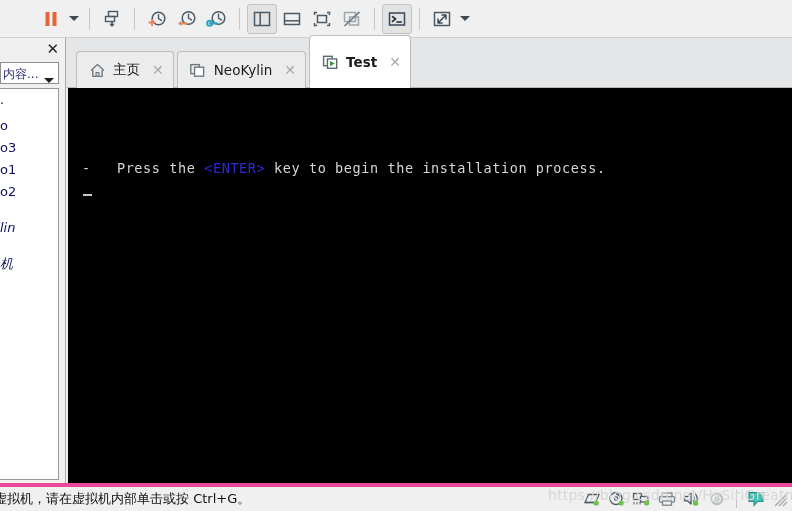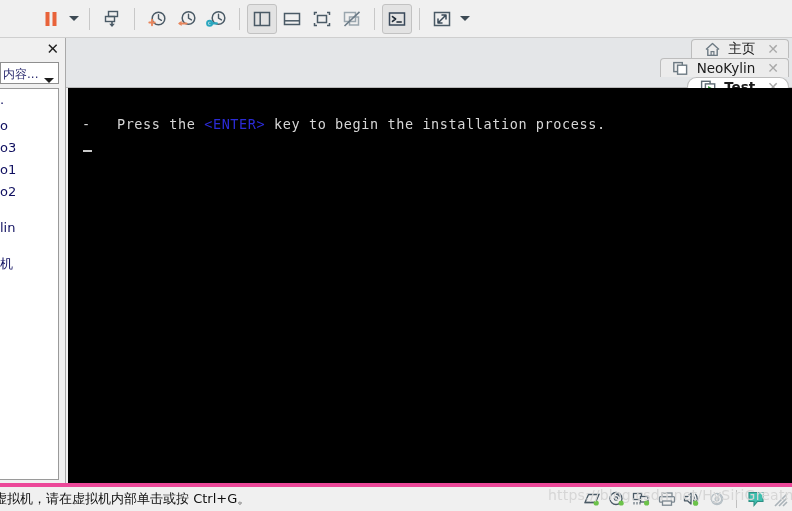--- a/index.html
+++ b/index.html
@@ -88,50 +88,48 @@
     padding-top: 4px;
     overflow: hidden;
   }
   .sb-item {
     height: 22px; line-height: 22px;
     font-size: 13px; color: #101060;
     white-space: nowrap;
     padding-left: 0px;
     font-family: "DejaVu Sans", sans-serif;
   }
-  .sb-item.gap { margin-top: 14px; }
+  .sb-item.gap { margin-top: 14px; font-style: italic; }
   .sb-item.cn { color: #101060; }
 
   
   #tabbar {
     position: absolute; left: 66px; top: 38px;
     width: 726px; height: 50px;
     background: #e4e6e8;
     border-bottom: 1px solid #b9b9b9;
     display: flex; align-items: flex-end;
     padding-left: 10px;
-    flex-direction: column;
   }
   .tab {
     height: 37px;
     display: flex; align-items: center;
     padding: 0 9px 0 11px;
     background: #ececec;
     border: 1px solid #bdbdbd;
     border-bottom: none;
     border-radius: 4px 4px 0 0;
     margin-right: 3px;
     position: relative; top: 1px;
   }
   .tab.active {
     background: #ffffff;
     border-color: #bdbdbd;
     top: 1px;
-    height: 38px;
-    border-radius: 18px;
+    height: 53px;
   }
   .tab-icon { width: 18px; height: 18px; display: flex; align-items: center;
               justify-content: center; flex: none; margin-right: 7px; }
   .tab-label {
     font-size: 13.5px; color: #1b1b1b; white-space: nowrap;
     font-family: "DejaVu Sans", sans-serif;
   }
   .tab.active .tab-label { font-weight: bold; }
   .tab-close {
     margin-left: 12px; color: #a8a8a8; font-size: 14px; line-height: 1;
@@ -146,20 +144,21 @@
     overflow: hidden;
     padding: 26px 0 0 14px;
   }
   .term-line {
     font-family: "DejaVu Sans Mono", "Liberation Mono", monospace;
     font-size: 13.5px;
     color: #d6d6d6;
     letter-spacing: 0.6px;
     white-space: pre;
     line-height: 20px;
+    margin-top: 44px;
   }
   .term-key { color: #2b2bd6; }
   #term-cursor {
     margin-top: 16px; margin-left: 1px;
     width: 9px; height: 2px; background: #c9c9c9;
   }
 
   
   #statusbar {
     position: absolute; left: 0; bottom: 0;

